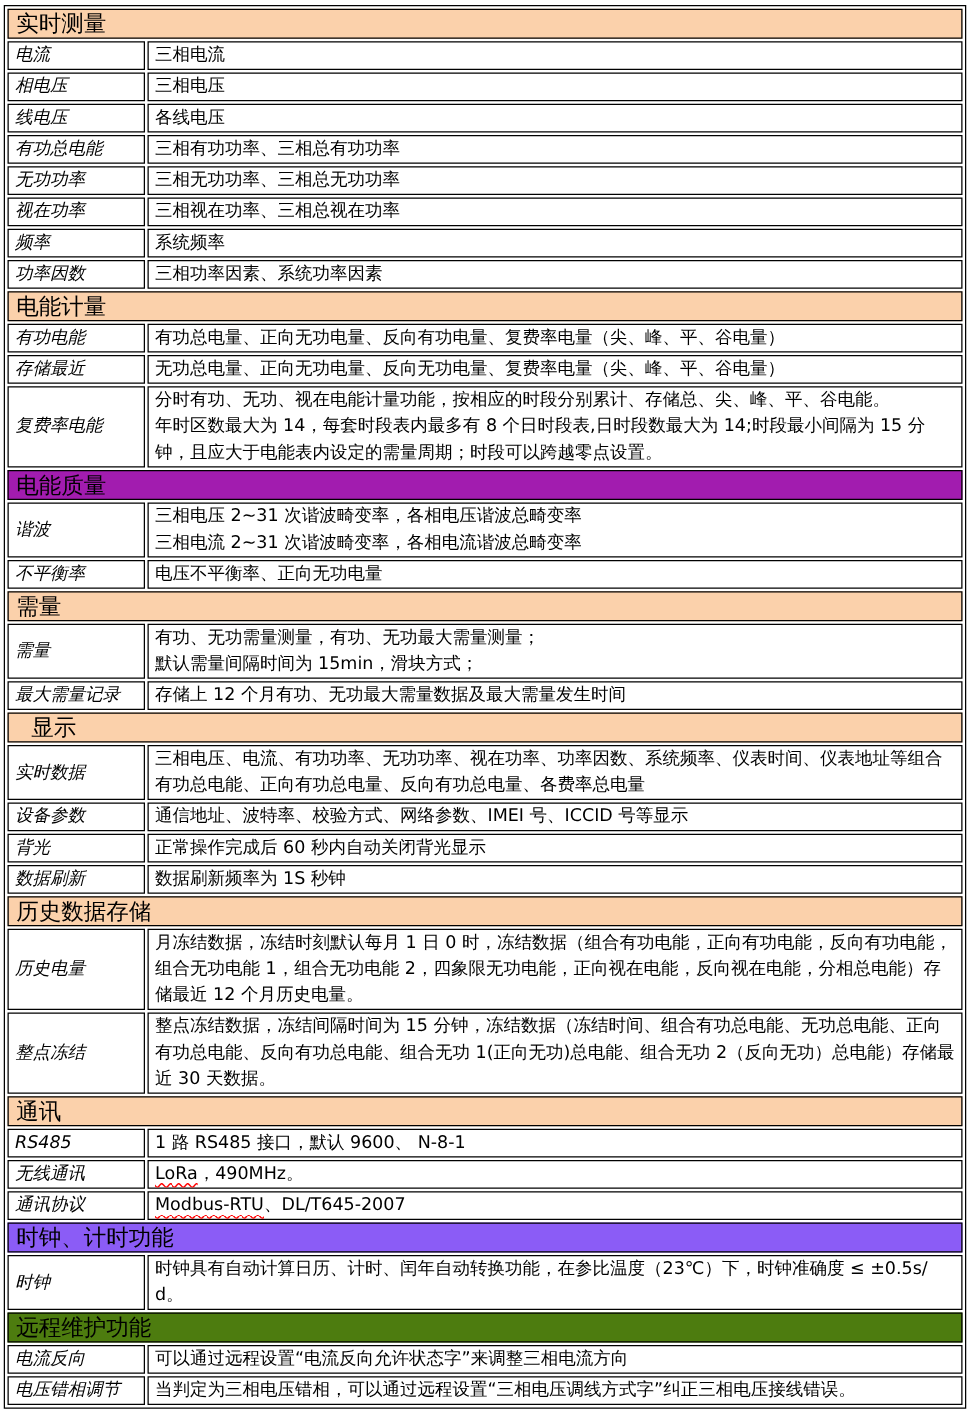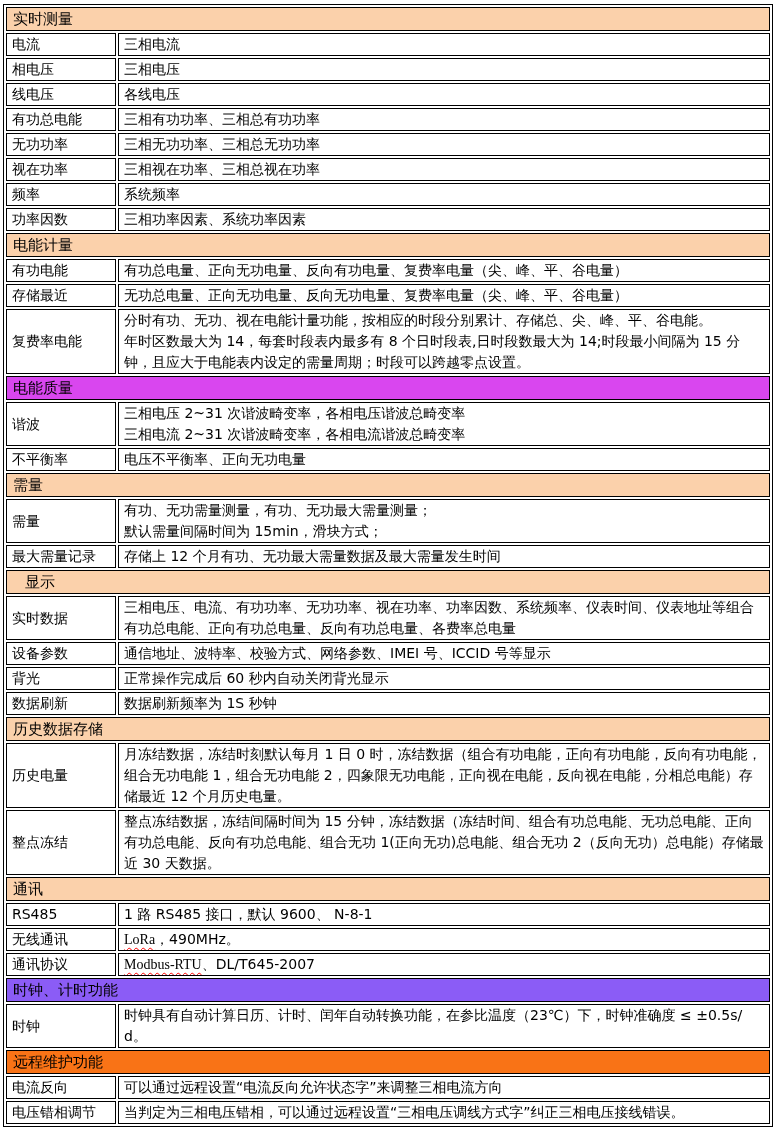--- a/index.html
+++ b/index.html
@@ -34,35 +34,35 @@
     line-height: 21px;
     vertical-align: middle;
     height: 20px;
     overflow: hidden;
     word-break: break-all;
   }
   td.section-cell {
     background: #fbd1ab;
     height: 22px;
     padding: 0 6px;
-    font-size: 15px;
+    font-size: 18px;
   }
   td.label-cell {
     width: 110px;
+    font-style: italic;
   }
   td.value-cell div.line {
     white-space: normal;
   }
   .wavy {
     text-decoration-line: underline;
     text-decoration-style: wavy;
     text-decoration-color: #ff0000;
     text-decoration-thickness: 1px;
     text-underline-offset: 3px;
-    font-family: Liberation Serif, serif;
   }
 </style>
 </head>
 <body>
 
 <div class="page">
   <table class="spec">
     <colgroup>
       <col style="width:110px">
       <col>
@@ -135,21 +135,21 @@
           </td>
         </tr>
         <tr>
           <td class="label-cell">复费率电能</td>
           <td class="value-cell">
             <div class="line">分时有功、无功、视在电能计量功能，按相应的时段分别累计、存储总、尖、峰、平、谷电能。</div>
             <div class="line">年时区数最大为 14，每套时段表内最多有 8 个日时段表,日时段数最大为 14;时段最小间隔为 15 分钟，且应大于电能表内设定的需量周期；时段可以跨越零点设置。</div>
           </td>
         </tr>
         <tr>
-          <td class="section-cell" colspan="2" style="background: #d946ef;">电能质量</td>
+          <td class="section-cell" colspan="2" style="background: #a21caf;">电能质量</td>
         </tr>
         <tr>
           <td class="label-cell">谐波</td>
           <td class="value-cell">
             <div class="line">三相电压 2~31 次谐波畸变率，各相电压谐波总畸变率</div>
             <div class="line">三相电流 2~31 次谐波畸变率，各相电流谐波总畸变率</div>
           </td>
         </tr>
         <tr>
           <td class="label-cell">不平衡率</td>
@@ -240,21 +240,21 @@
         <tr>
           <td class="section-cell" colspan="2" style="background: #8b5cf6;">时钟、计时功能</td>
         </tr>
         <tr>
           <td class="label-cell">时钟</td>
           <td class="value-cell">
             <div class="line">时钟具有自动计算日历、计时、闰年自动转换功能，在参比温度（23℃）下，时钟准确度 ≤ ±0.5s/d。</div>
           </td>
         </tr>
         <tr>
-          <td class="section-cell" colspan="2" style="background: #f97316;">远程维护功能</td>
+          <td class="section-cell" colspan="2" style="background: #4d7c0f;">远程维护功能</td>
         </tr>
         <tr>
           <td class="label-cell">电流反向</td>
           <td class="value-cell">
             <div class="line">可以通过远程设置“电流反向允许状态字”来调整三相电流方向</div>
           </td>
         </tr>
         <tr>
           <td class="label-cell">电压错相调节</td>
           <td class="value-cell">

